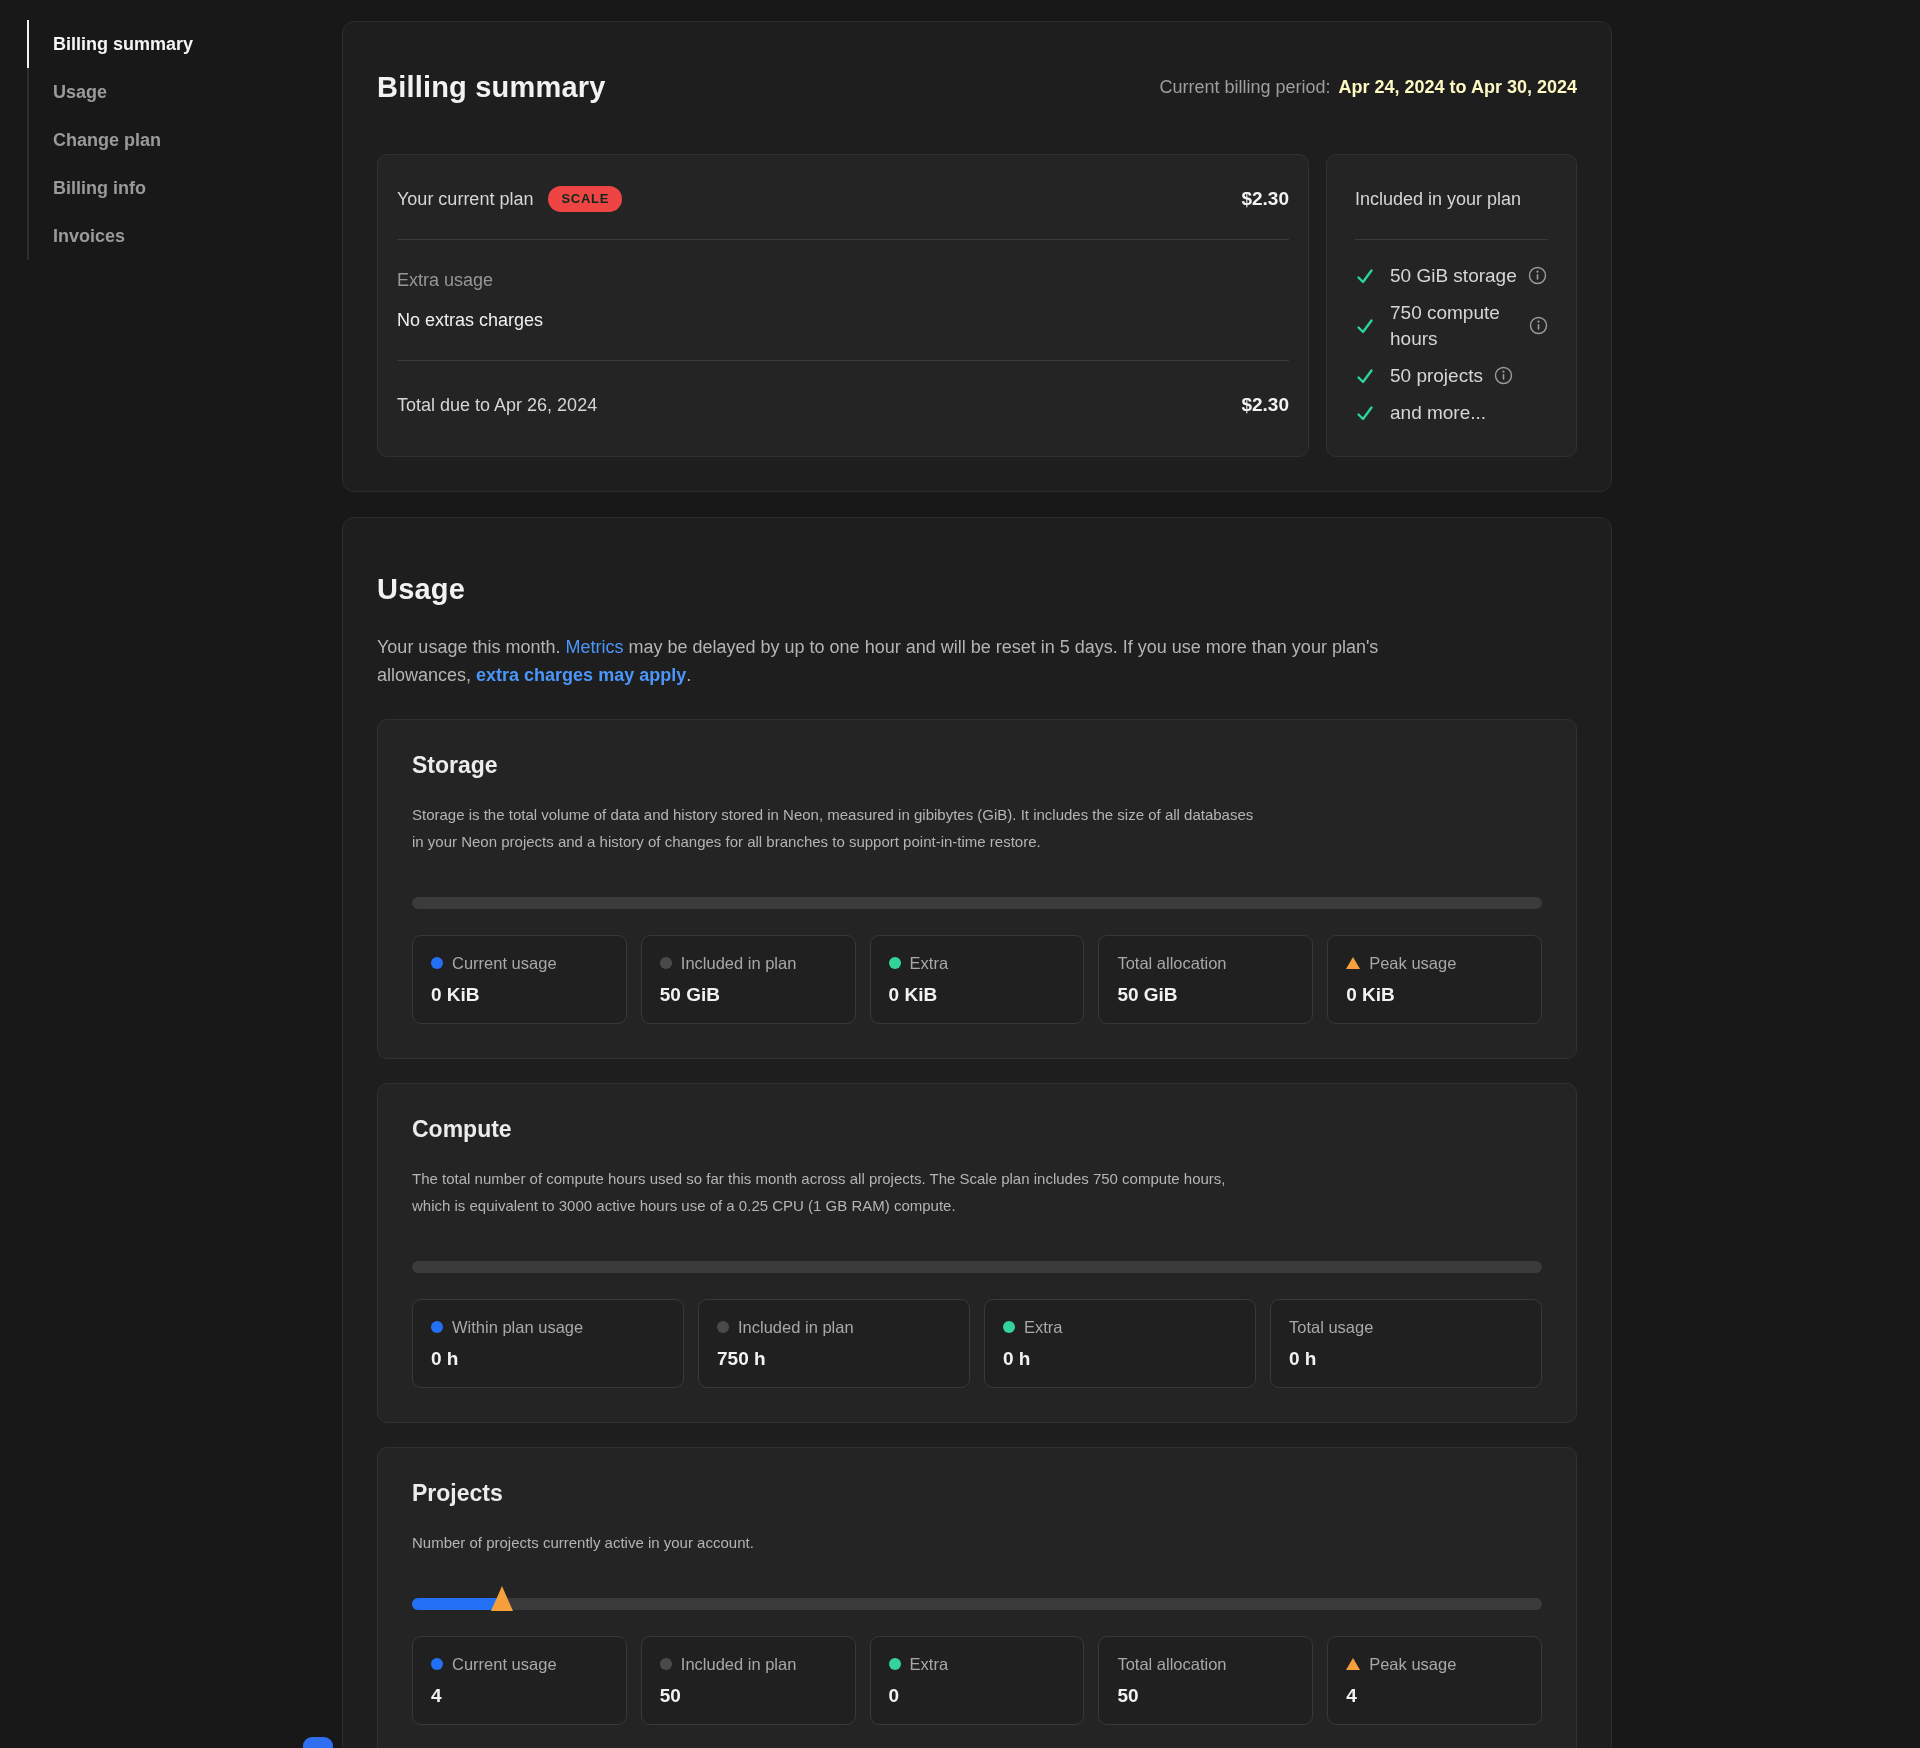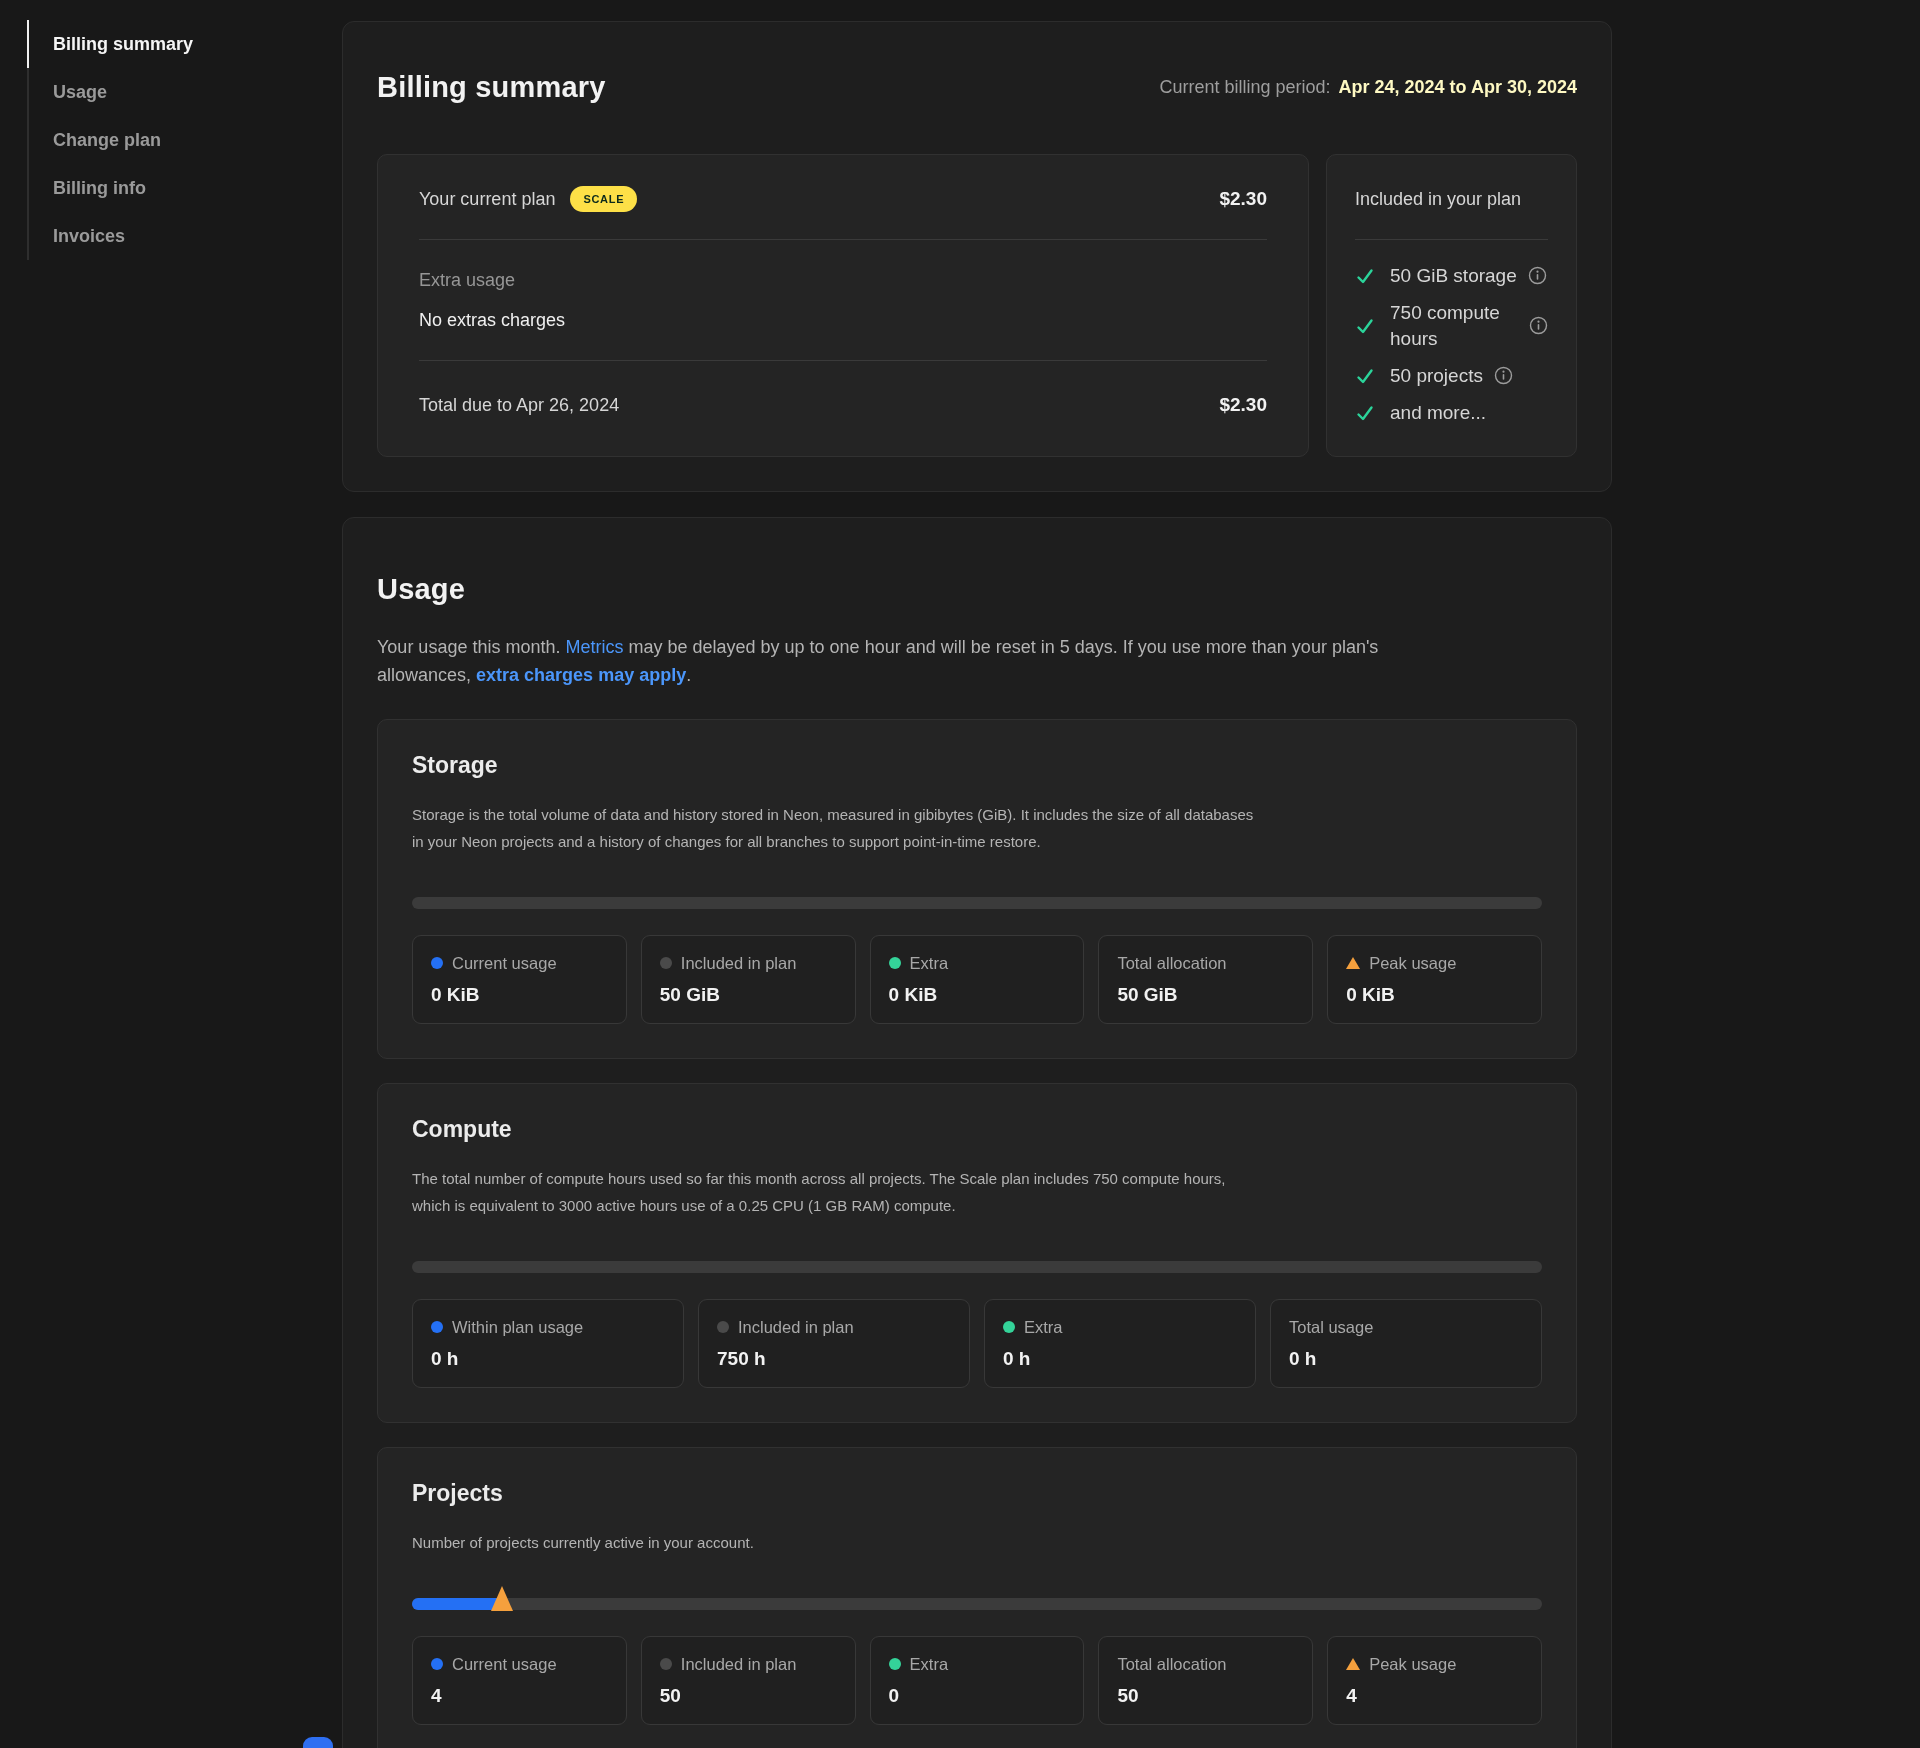--- a/index.html
+++ b/index.html
@@ -23,28 +23,28 @@
   
   .main { position:absolute; left:342px; top:21px; width:1270px; }
   .card { background:#1e1e1e; border:1px solid #2c2c2c; border-radius:12px; }
   .card1 { padding:30px 34px 34px; }
   .card1-header { display:flex; justify-content:space-between; align-items:center; }
   .page-title { font-size:29px; font-weight:700; color:#f2f2f2; letter-spacing:.2px; }
   .period { font-size:18px; color:#9e9e9e; }
   .period .period-value { color:#fef9c3; font-weight:700; margin-left:8px; }
 
   .panels { display:flex; gap:17px; margin-top:30px; }
-  .panel { background:#242424; border:1px solid #313131; border-radius:10px; padding:30px 41px; }
+  .panel { background:#242424; border:1px solid #313131; border-radius:10px; padding:30px 19px; }
   .panel.plan { flex:1; }
   .panel.included { width:251px; padding:30px 28px; }
 
   .row-between { display:flex; justify-content:space-between; align-items:center; line-height:28px; }
   .plan-label { font-size:18px; color:#d6d6d6; display:flex; align-items:center; gap:15px; }
   .badge {
-    background:#fde047; color:#0c2a1b; font-size:11px; font-weight:700;
+    background:#ef4444; color:#0c2a1b; font-size:13px; font-weight:700;
     letter-spacing:.7px; padding:5px 13px; border-radius:999px; line-height:16px;
   }
   .amount { font-size:19px; font-weight:700; color:#f2f2f2; }
   .divider { border:none; border-top:1px solid #3a3a3a; margin:26px 0 0; }
   .muted-line { color:#969696; font-size:18px; line-height:28px; margin-top:26px; }
   .strong-line { color:#f0f0f0; font-weight:400; font-size:18px; line-height:28px; margin-top:12px; }
   .total-row { margin-top:30px; }
 
   .included-title { font-size:18px; color:#d6d6d6; line-height:28px; }
   .inc-list { margin-top:23px; }

